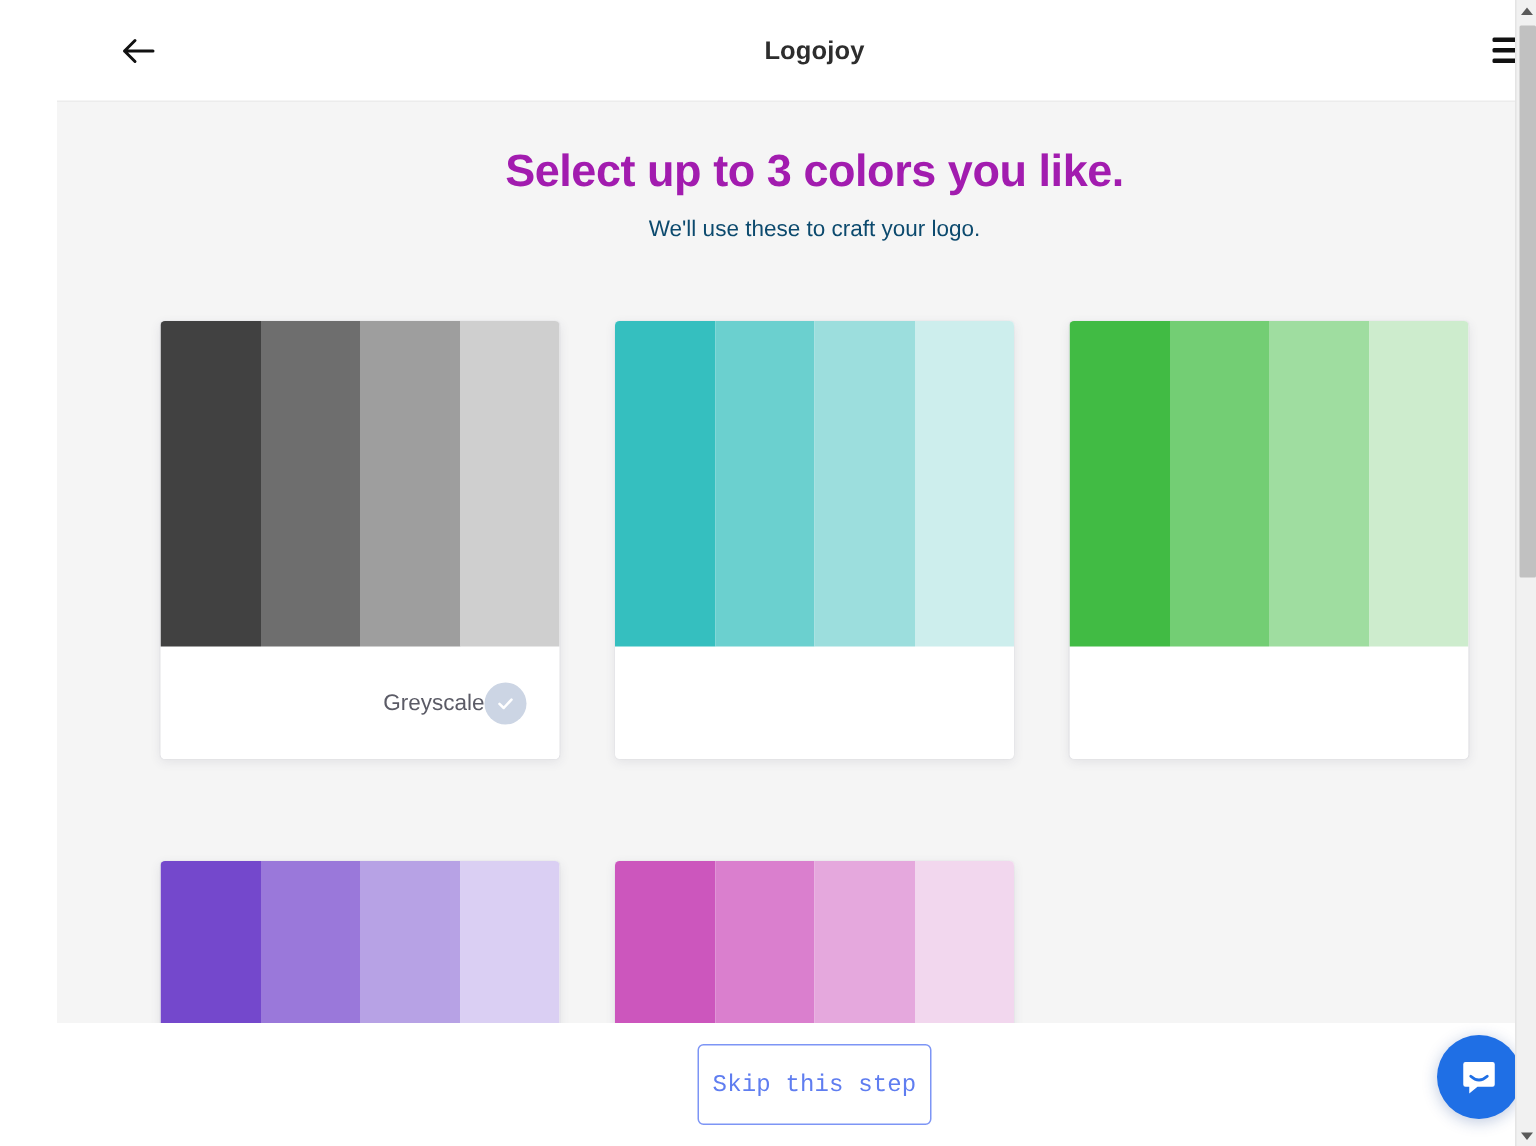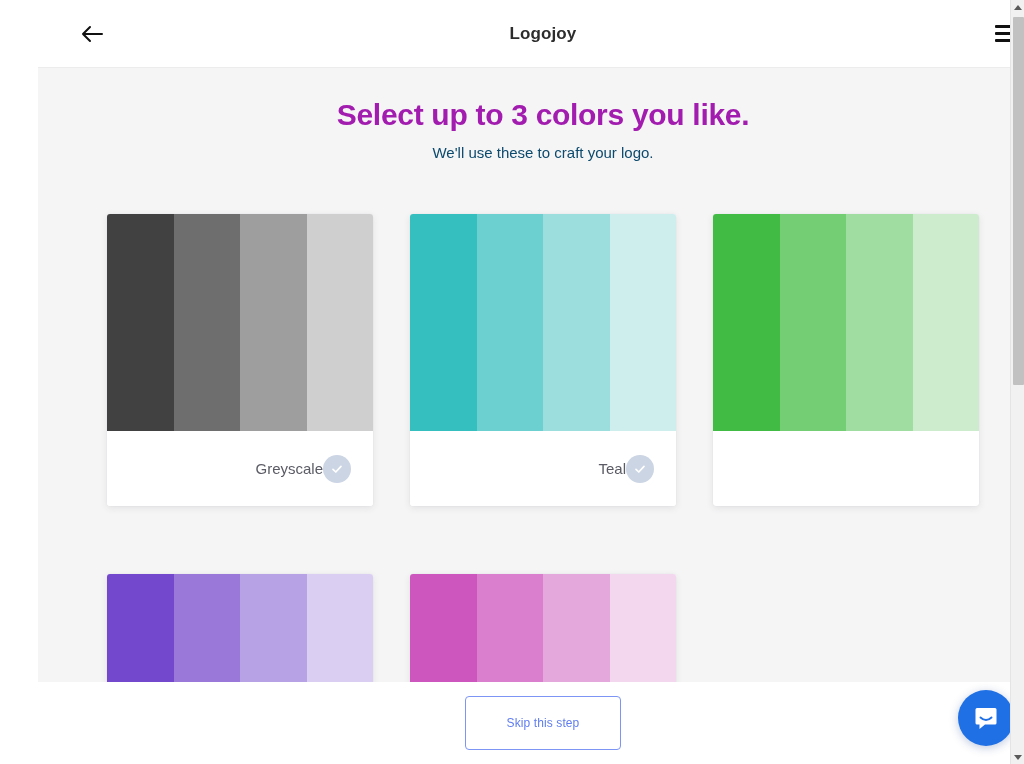--- a/index.html
+++ b/index.html
@@ -185,22 +185,22 @@
     z-index: 5;
   }
 
   .skip-btn {
     width: 156px;
     height: 54px;
     border: 1px solid #7d95f5;
     border-radius: 4px;
     background: #ffffff;
     color: #5f7df0;
-    font-size: 12px;
-    font-family: Liberation Sans, sans-serif;
+    font-size: 16px;
+    font-family: Liberation Mono, monospace;
     cursor: pointer;
     letter-spacing: 0.1px;
   }
 
   
   .intercom {
     position: absolute;
     right: 34px;
     bottom: 18px;
     width: 56px;
@@ -302,28 +302,20 @@
               </div>
             </div>
           </div>
           <div class="card">
             <div class="swatches">
               <div class="sw" style="background: rgb(53, 191, 191);"></div>
               <div class="sw" style="background: rgb(107, 208, 207);"></div>
               <div class="sw" style="background: rgb(156, 222, 221);"></div>
               <div class="sw" style="background: rgb(205, 238, 237);"></div>
             </div>
-            <div class="card-footer">
-              <span class="card-label">Teal</span>
-              <div class="check-circle">
-                <svg width="16" height="16" viewBox="0 0 16 16">
-                  <path d="M4 8.3 L6.8 11 L12 5.4" stroke="#ffffff" stroke-width="1.7" fill="none" stroke-linecap="round" stroke-linejoin="round"></path>
-                </svg>
-              </div>
-            </div>
           </div>
           <div class="card">
             <div class="swatches">
               <div class="sw" style="background: rgb(65, 187, 68);"></div>
               <div class="sw" style="background: rgb(115, 206, 116);"></div>
               <div class="sw" style="background: rgb(159, 221, 160);"></div>
               <div class="sw" style="background: rgb(205, 236, 205);"></div>
             </div>
           </div>
           <div class="card">

